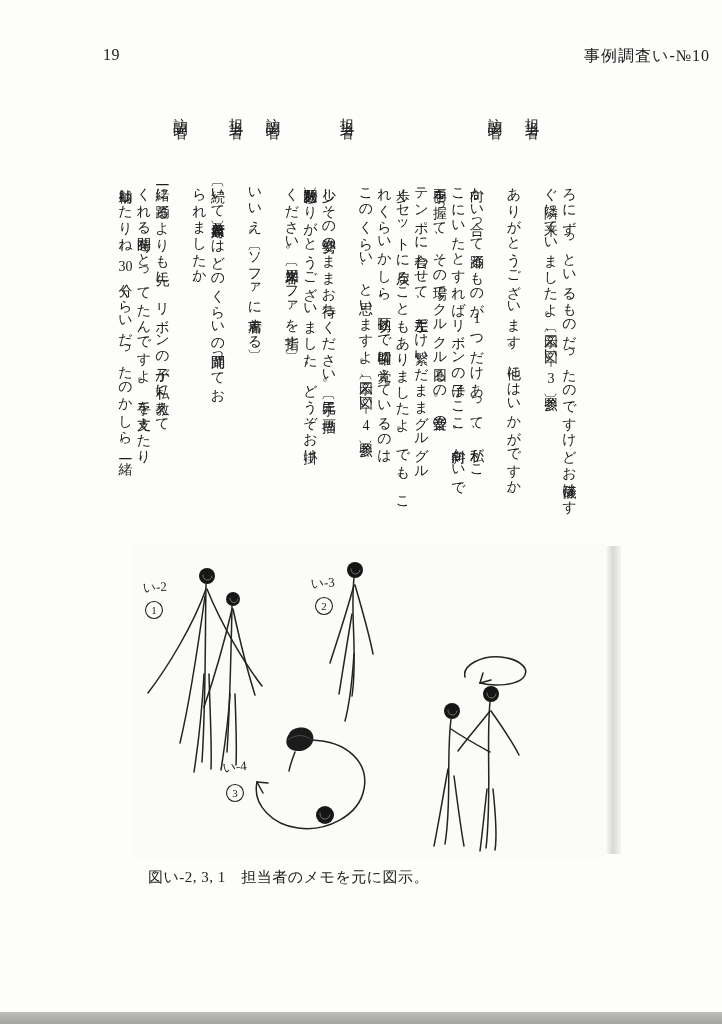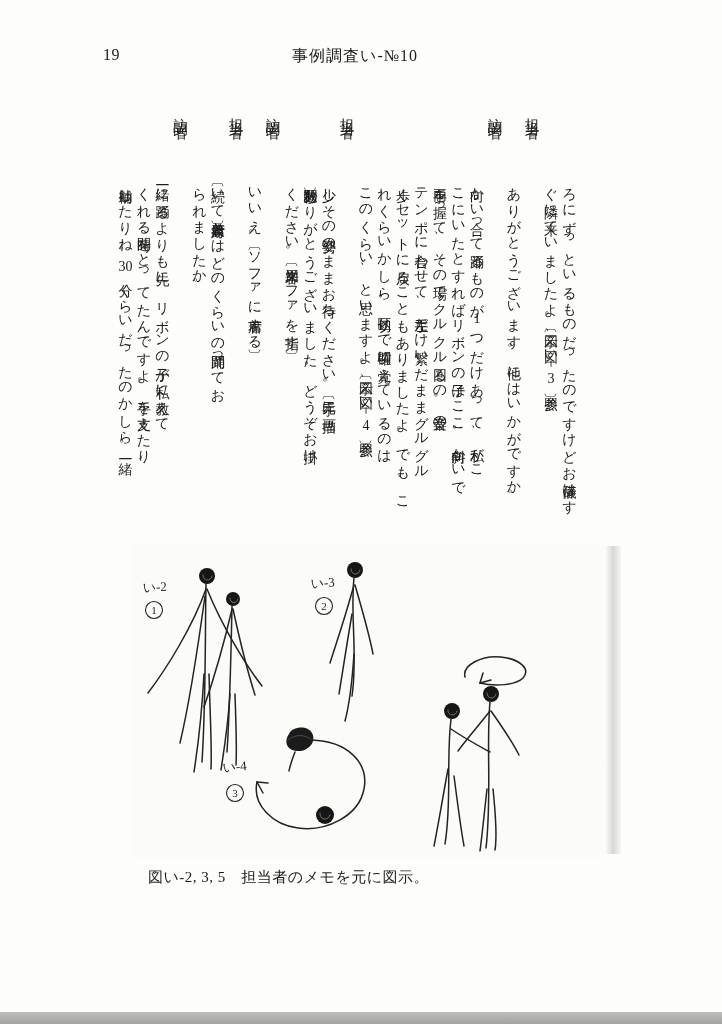--- a/index.html
+++ b/index.html
@@ -18,21 +18,21 @@
   }
   .page{position:absolute;inset:0;background:var(--paper);overflow:hidden;}
 
   
   .page-num{
     position:absolute;left:103px;top:46px;
     font-size:16px;letter-spacing:.5px;
   }
   .header-title{
     position:absolute;top:46px;left:0;width:710px;
-    text-align:center;font-size:16px;letter-spacing:1px;
+    text-align:right;font-size:16px;letter-spacing:1px;
   }
 
   
   .transcript{
     position:absolute;top:106px;right:144px;
     width:470px;height:446px;
     writing-mode:vertical-rl;
     text-orientation:mixed;
     font-size:14px;
     line-height:18.5px;
@@ -183,16 +183,16 @@
         <path d="M354,149 a4.5,4.5 0 1 0 9,1" stroke="#7a7a7a" stroke-width=".9"></path>
         <path d="M357,158 C353,200 359,252 353,304"></path>
         <path d="M357,167 C346,181 333,196 325,207"></path>
         <path d="M358,167 C370,184 380,199 386,211"></path>
         <path d="M354,245 C351,272 349,292 347,307"></path>
         <path d="M360,245 C363,274 364,294 362,306"></path>
       </g>
     </svg>
   </div>
 
-  <div class="fig-caption">図い-2, 3, 5　担当者のメモを元に図示。</div>
+  <div class="fig-caption">図い-2, 3, 1　担当者のメモを元に図示。</div>
 
   <div class="scan-band"></div>
 </div>
 
 </body></html>

